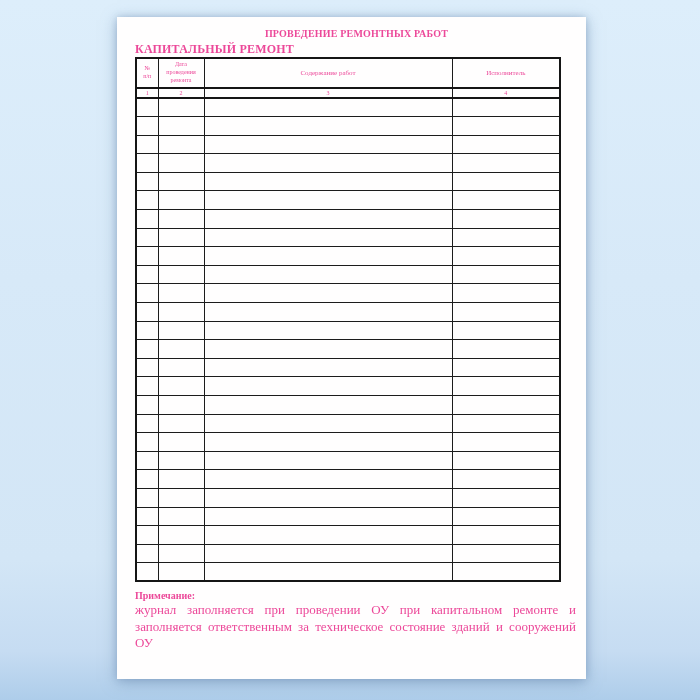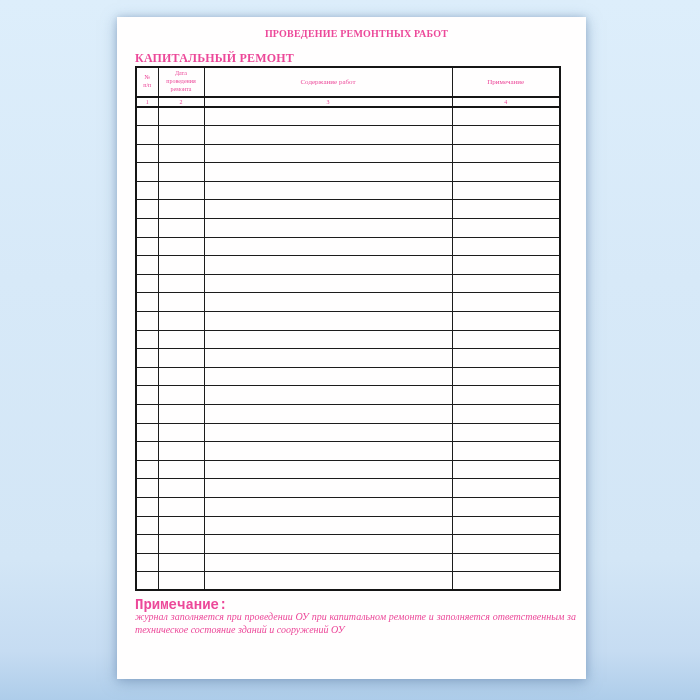--- a/index.html
+++ b/index.html
@@ -7,41 +7,41 @@
     position:relative;width:700px;height:700px;overflow:hidden;
     background:linear-gradient(180deg,#ddeefb 0%,#d7e9f8 40%,#d3e6f6 80%,#c6dcf2 93%,#aecdea 100%);
     font-family:"Liberation Serif","DejaVu Serif",serif;color:#ec4899;
   }
   .page{
     position:absolute;left:117px;top:17px;width:469px;height:662px;
     background:#fffefe;box-sizing:border-box;padding:10px 8px 0 18px;
     box-shadow:0 3px 14px rgba(96,132,170,.55),0 0 6px rgba(120,150,185,.35);
   }
   .doc-title{text-align:center;font-weight:bold;font-size:10px;letter-spacing:.2px;line-height:13px;}
-  .doc-subtitle{font-weight:bold;font-size:12px;line-height:15px;margin-top:11px;letter-spacing:.2px;}
+  .doc-subtitle{font-weight:bold;font-size:12px;line-height:15px;margin-top:2px;letter-spacing:.2px;}
   table.repairs{
     border-collapse:collapse;table-layout:fixed;width:424px;
     border:2px solid #151515;
   }
   table.repairs th,table.repairs td{
     border:1px solid #1c1c1c;padding:0 2px;text-align:center;vertical-align:middle;
     box-sizing:border-box;overflow:hidden;
   }
   table.repairs thead th{
     height:30px;font-weight:normal;white-space:pre-line;border-bottom:2px solid #151515;
   }
   table.repairs thead th:nth-child(1),
   table.repairs thead th:nth-child(2){font-size:6px;line-height:1.3;}
   table.repairs thead th:nth-child(3),
   table.repairs thead th:nth-child(4){font-size:7px;}
   table.repairs tr.num-row td{height:8px;font-size:6px;line-height:8px;border-bottom:2px solid #151515;}
   table.repairs tr.data-row td{height:18.6px;}
   .note{margin-top:8px;width:441px;}
-  .note-label{font-weight:bold;font-size:14px;line-height:12px;font-family:Liberation Mono, monospace;}
-  .note-text{font-size:10px;line-height:1.25;text-align:justify;font-style:italic;}
+  .note-label{font-weight:bold;font-size:10px;line-height:12px;}
+  .note-text{font-size:13px;line-height:1.25;text-align:justify;}
 </style>
 </head>
 <body>
 
 <div class="scene">
   <div class="page">
 
     <div class="doc-title">ПРОВЕДЕНИЕ РЕМОНТНЫХ РАБОТ</div>
 
     <div class="doc-subtitle">КАПИТАЛЬНЫЙ РЕМОНТ</div>
@@ -54,21 +54,21 @@
           <col style="width: 108px;">
         </colgroup>
       <thead>
         <tr>
             <th>№
 п/п</th>
             <th>Дата
 проведения
 ремонта</th>
             <th>Содержание работ</th>
-            <th>Примечание</th>
+            <th>Исполнитель</th>
           </tr>
       </thead>
       <tbody>
         <tr class="num-row">
             <td>1</td>
             <td>2</td>
             <td>3</td>
             <td>4</td>
           </tr>
       <tr class="data-row">

